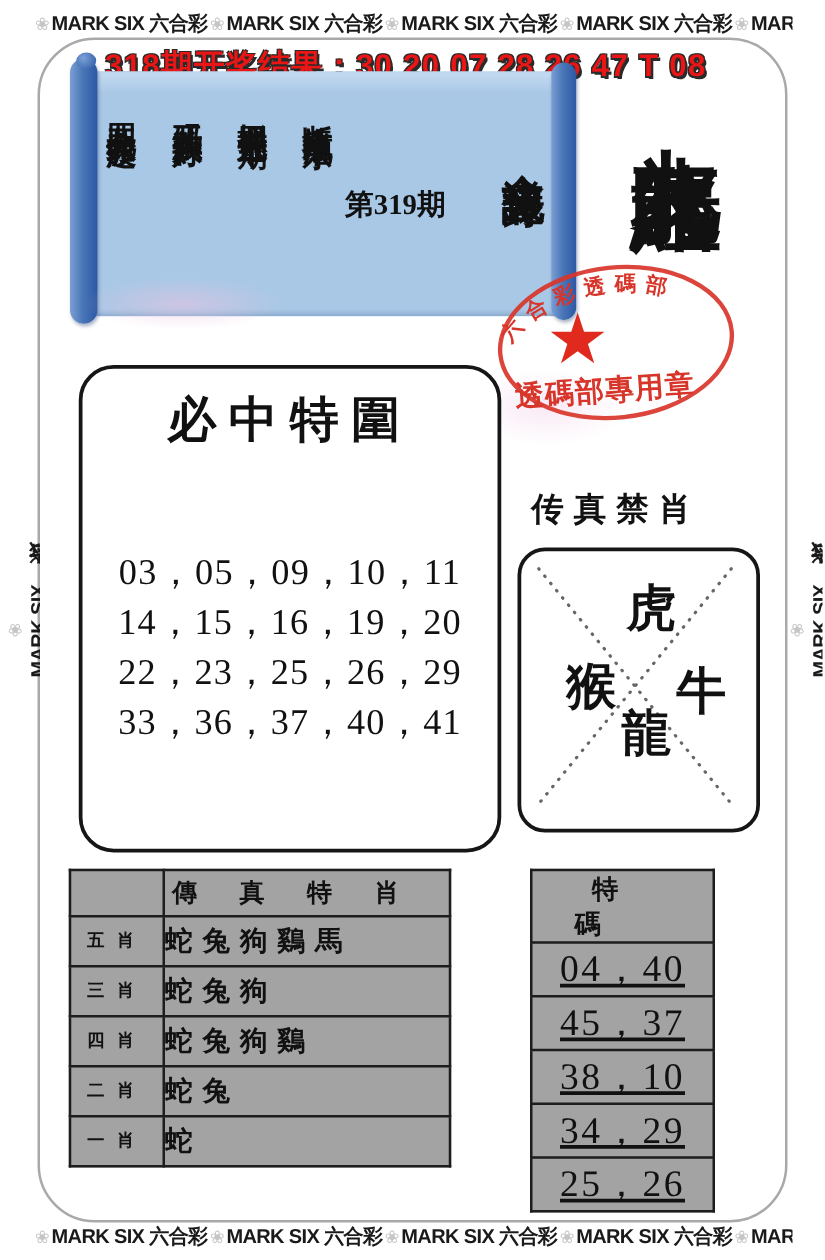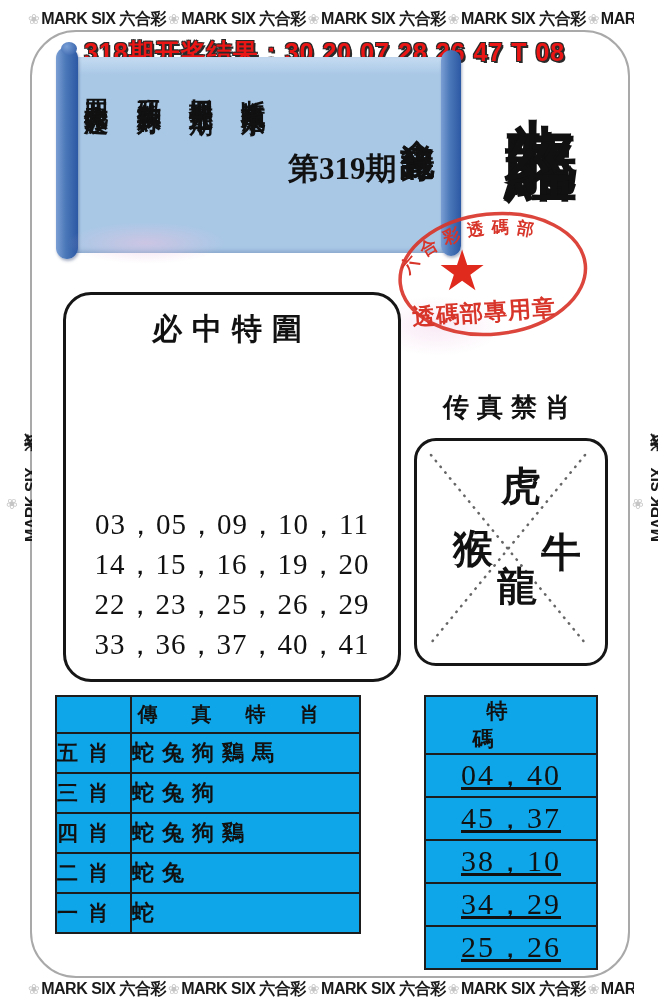--- a/index.html
+++ b/index.html
@@ -30,21 +30,21 @@
   .rod{position:absolute;border-radius:11px;
         background:linear-gradient(90deg,#7b9fd4 0%,#4a77b8 45%,#2c58a4 100%);
         box-shadow:1px 2px 3px rgba(40,60,110,.4);}
   .rod-left{left:56px;top:47px;width:22px;height:212px;}
   .rod-right{left:441px;top:50px;width:20px;height:206px;}
   .knob{position:absolute;left:61px;top:42px;width:16px;height:13px;border-radius:50%;
         background:radial-gradient(circle at 35% 35%,#7aa0d6,#2c58a4);}
   .poem-col{position:absolute;top:80px;height:178px;writing-mode:vertical-rl;text-orientation:upright;
         font-family:"Liberation Serif",serif;font-size:24px;font-weight:bold;letter-spacing:2px;line-height:1;}
   .poem-0{left:84px;} .poem-1{left:137px;} .poem-2{left:189px;} .poem-3{left:241px;}
-  .issue-label{position:absolute;left:288px;top:148px;font-size:31px;font-weight:bold;
+  .issue-label{position:absolute;left:276px;top:148px;font-size:23px;font-weight:bold;
         font-family:"Liberation Serif",serif;}
   .record-label{position:absolute;left:400px;top:112px;writing-mode:vertical-rl;text-orientation:upright;
         font-size:34px;font-weight:bold;letter-spacing:3px;line-height:1;
         font-family:"Liberation Serif",serif;}
   .smudge{position:absolute;pointer-events:none;}
   .smudge-a{left:66px;top:222px;width:160px;height:42px;
         background:radial-gradient(ellipse at center,rgba(232,195,225,.55),rgba(205,215,245,0) 70%);}
   .smudge-b{left:372px;top:296px;width:130px;height:60px;
         background:radial-gradient(ellipse at center,rgba(240,200,230,.4),rgba(240,200,230,0) 70%);}
   
@@ -53,41 +53,41 @@
         letter-spacing:6px;}
   
   .stamp{position:absolute;left:394px;top:208px;width:198px;height:136px;transform:rotate(-6deg);}
   .stamp svg{display:block;}
   .stamp-star{position:absolute;left:437px;top:243px;font-size:56px;line-height:1;color:#e02a1e;}
   .seal-text{position:absolute;left:396px;top:297px;width:176px;text-align:center;
         font-size:23px;font-weight:bold;color:#d8352a;letter-spacing:1px;transform:rotate(-4deg);}
   
   .pick-box{position:absolute;left:63px;top:292px;width:332px;height:384px;background:#fff;
         border:3px solid #161616;border-radius:28px;display:flex;flex-direction:column;}
-  .pick-title{text-align:center;margin-top:14px;font-size:30px;font-weight:bold;letter-spacing:10px;
-        font-family:"Liberation Serif",serif;}
-  .pick-rows{flex:1;display:flex;flex-direction:column;justify-content:flex-end;
+  .pick-title{text-align:center;margin-top:14px;font-size:39px;font-weight:bold;letter-spacing:10px;
+        font-family:"Liberation Serif",serif;}
+  .pick-rows{flex:1;display:flex;flex-direction:column;justify-content:center;
         padding:8px 0 14px 0;}
   .pick-row{text-align:center;font-family:"Liberation Serif",serif;font-size:29px;letter-spacing:1px;}
   
-  .ban-title{position:absolute;left:418px;top:390px;width:186px;text-align:center;
+  .ban-title{position:absolute;left:400px;top:390px;width:186px;text-align:center;
         font-size:26px;font-weight:bold;letter-spacing:8px;}
   .ban-box{position:absolute;left:414px;top:438px;width:188px;height:222px;
         border:3px solid #161616;border-radius:22px;}
   .ban-box svg{position:absolute;left:0;top:0;}
   .ban-char{position:absolute;font-family:"Liberation Serif",serif;font-size:40px;font-weight:bold;line-height:1;}
   .ban-top{left:84px;top:26px;} .ban-left{left:36px;top:88px;}
   .ban-right{left:124px;top:92px;} .ban-bottom{left:80px;top:126px;}
   
-  table{border-collapse:collapse;position:absolute;background:#0ea5e9;}
+  table{border-collapse:collapse;position:absolute;background:#a3a3a3;}
   .zodiac-table{left:55px;top:695px;width:306px;}
-  .special-table{left:424px;top:695px;width:174px;padding-left:12px;}
+  .special-table{left:424px;top:695px;width:148px;padding-left:12px;}
   td,th{border:2px solid #1d1d1d;height:38px;padding:0;}
   .zodiac-table th,.special-table th{height:35px;}
-  .z-label{width:73px;font-size:21px;font-weight:bold;letter-spacing:10px;
+  .z-label{width:73px;text-align:center;font-size:14px;font-weight:bold;letter-spacing:10px;
         font-family:"Liberation Serif",serif;}
   .z-value{text-align:left;font-size:22px;font-weight:bold;letter-spacing:8px;
         font-family:"Liberation Serif",serif;}
   .z-header{font-size:20px;font-weight:bold;letter-spacing:34px;text-align:center;
         font-family:"Liberation Serif",serif;}
   .s-header{font-size:21px;font-weight:bold;letter-spacing:56px;text-indent:28px;text-align:center;
         font-family:"Liberation Serif",serif;}
   .s-value{text-align:center;font-family:"Liberation Serif",serif;font-size:30px;letter-spacing:2px;text-decoration:underline;}
 </style>
 </head>

